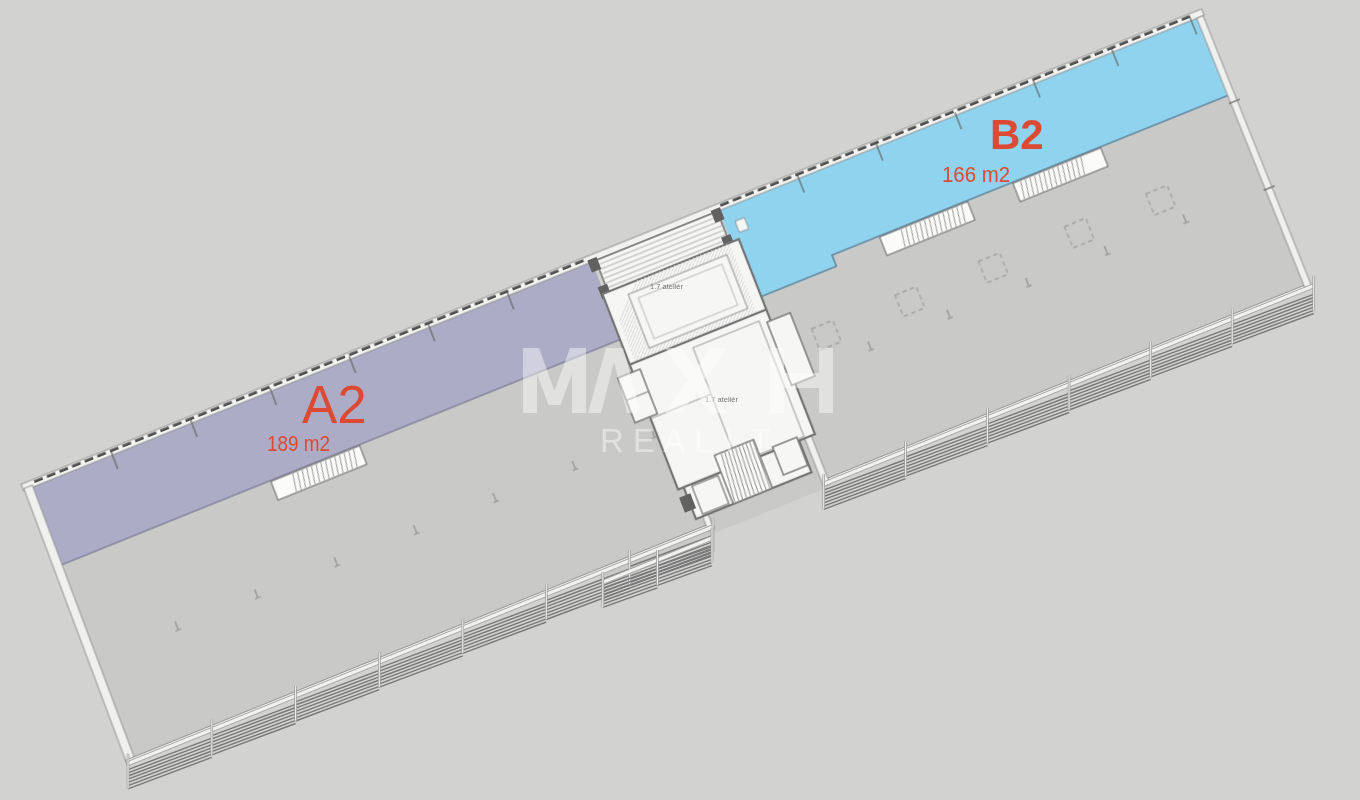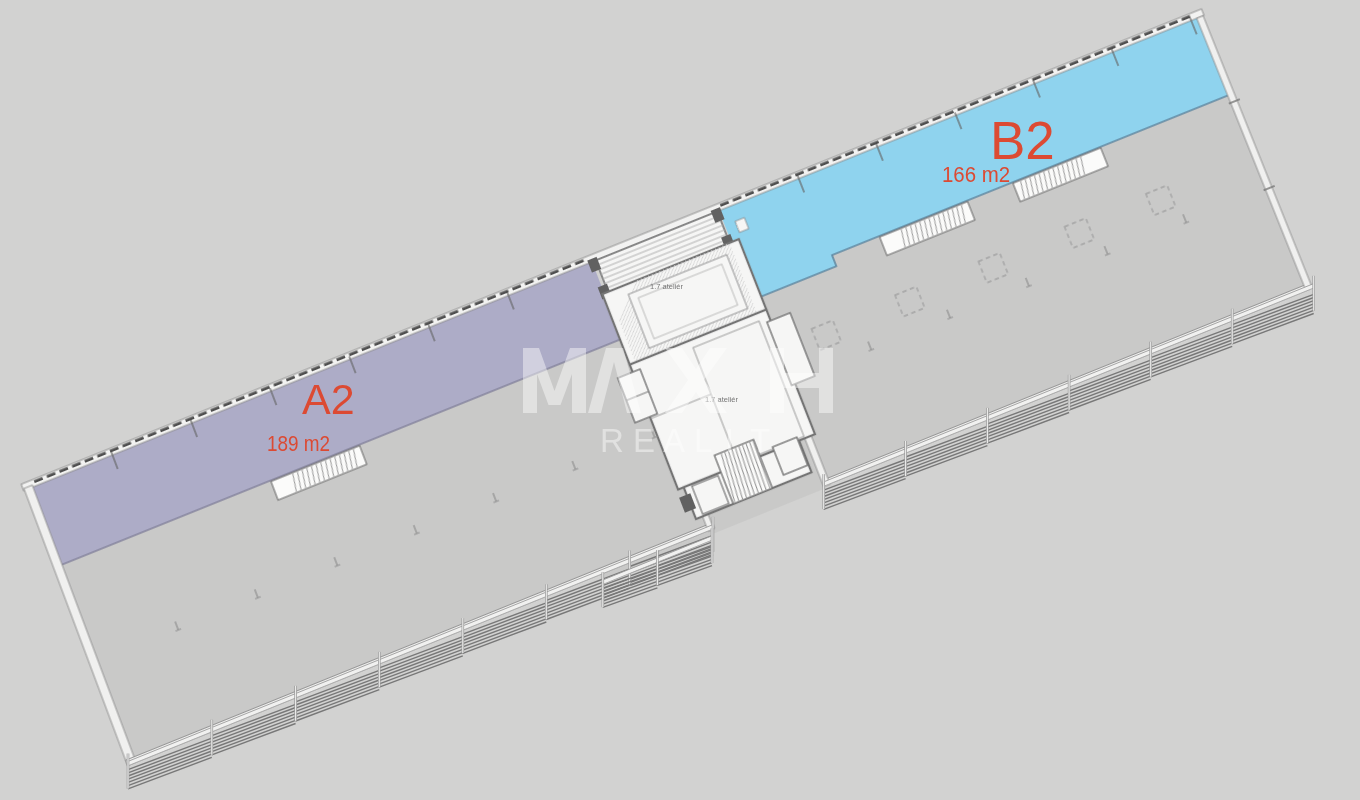--- a/index.html
+++ b/index.html
@@ -280,20 +280,20 @@
     <g fill="rgba(255,255,255,0.44)" font-size="33" font-family="Liberation Sans">
       <text x="600" y="452">R</text>
         <text x="633" y="452">E</text>
         <text x="663" y="452">A</text>
       <text x="694" y="452">L</text>
         <text x="725" y="452">I</text>
         <text x="750" y="452">T</text>
     </g>
   </svg>
 
-  <div class="red" style="left:302px; top:378px; font-size:43px; line-height:1;">A2</div>
+  <div class="red" style="left:302px; top:378px; font-size:53px; line-height:1;">A2</div>
 
   <div class="red" style="left:267px; top:433px; font-size:22px; line-height:1; transform:scaleX(0.86); transform-origin:0 0;">189 m2</div>
 
-  <div class="red" style="left:990px; top:114px; font-size:53px; line-height:1;">B2</div>
+  <div class="red" style="left:990px; top:114px; font-size:42px; line-height:1;font-weight:bold;">B2</div>
 
   <div class="red" style="left:942px; top:165px; font-size:21.5px; line-height:1; transform:scaleX(0.95); transform-origin:0 0;">166 m2</div>
 </div>
 
 </body></html>

